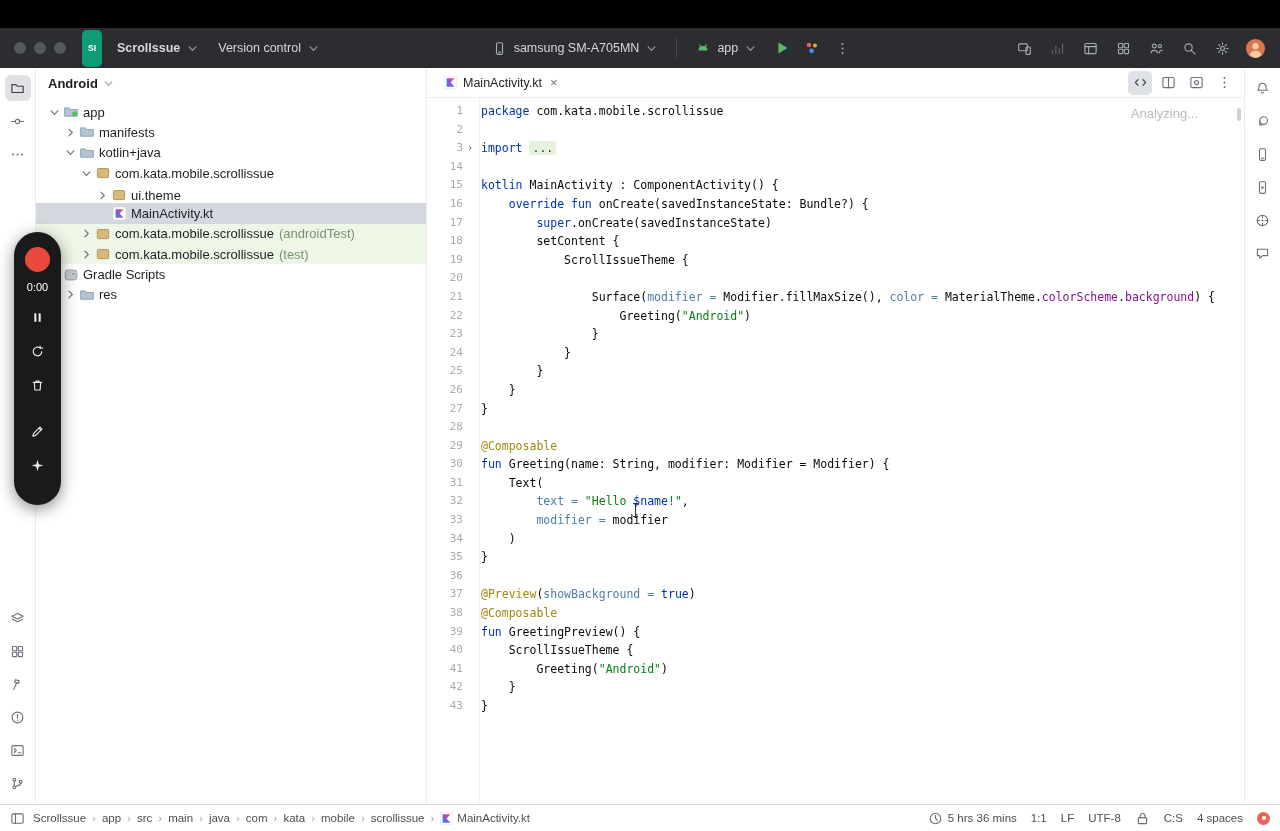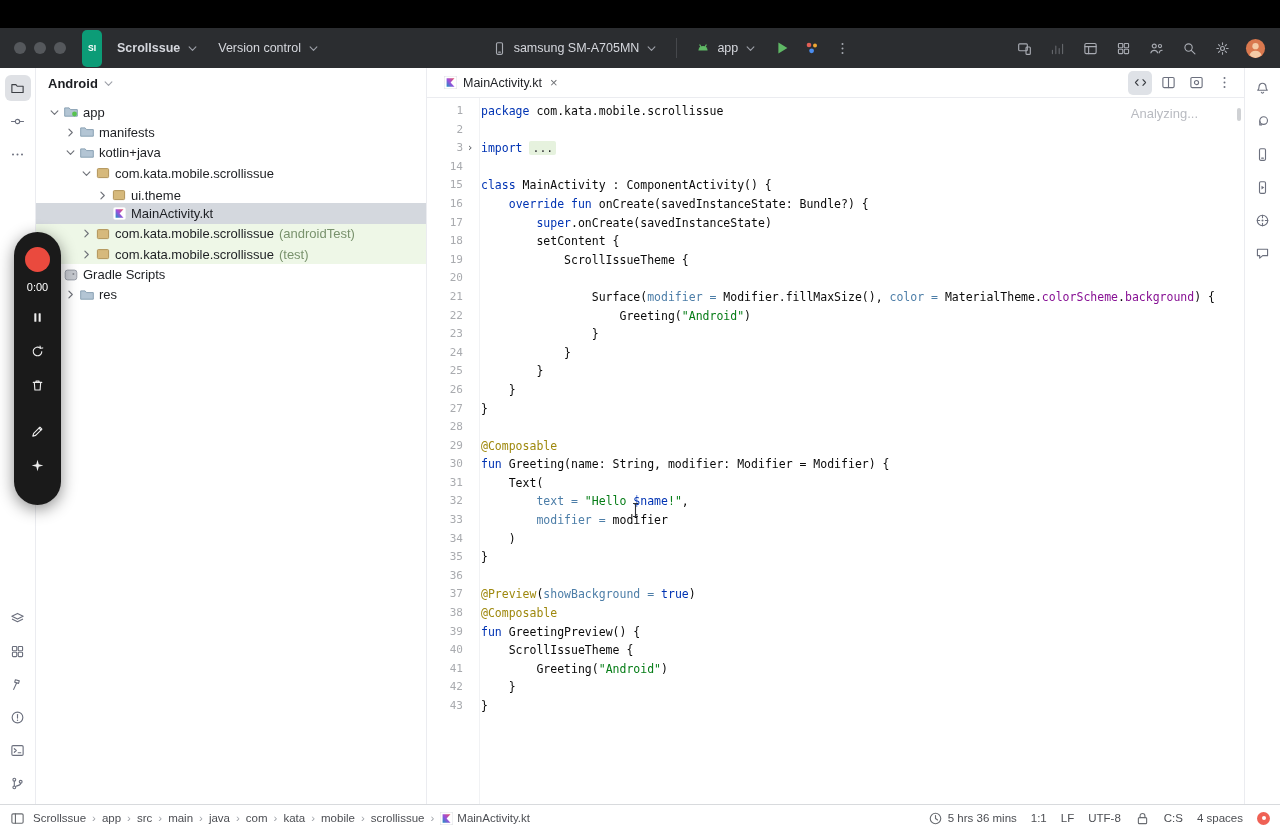--- a/index.html
+++ b/index.html
@@ -505,21 +505,21 @@
           </svg>
         </span>
     </div>
     <div class="code-wrap">
       <div class="gutter-sep"></div>
       <div>
           <div class="code-row"><span class="ln">1</span><span class="fold-slot"></span><span class="code-text"><span class="tk-kw">package </span><span class="tk-p">com.kata.mobile.scrollissue</span></span></div>
           <div class="code-row"><span class="ln">2</span><span class="fold-slot"></span><span class="code-text"></span></div>
           <div class="code-row"><span class="ln">3</span><span class="fold-slot">›</span><span class="code-text"><span class="tk-kw">import </span><span class="tk-fold">...</span></span></div>
           <div class="code-row"><span class="ln">14</span><span class="fold-slot"></span><span class="code-text"></span></div>
-          <div class="code-row"><span class="ln">15</span><span class="fold-slot"></span><span class="code-text"><span class="tk-kw">class </span><span class="tk-p">MainActivity : ComponentActivity() {</span></span></div>
+          <div class="code-row"><span class="ln">15</span><span class="fold-slot"></span><span class="code-text"><span class="tk-kw">kotlin </span><span class="tk-p">MainActivity : ComponentActivity() {</span></span></div>
           <div class="code-row"><span class="ln">16</span><span class="fold-slot"></span><span class="code-text"><span class="tk-p">    </span><span class="tk-kw">override fun </span><span class="tk-p">onCreate(savedInstanceState: Bundle?) {</span></span></div>
           <div class="code-row"><span class="ln">17</span><span class="fold-slot"></span><span class="code-text"><span class="tk-p">        </span><span class="tk-kw">super</span><span class="tk-p">.onCreate(savedInstanceState)</span></span></div>
           <div class="code-row"><span class="ln">18</span><span class="fold-slot"></span><span class="code-text"><span class="tk-p">        setContent {</span></span></div>
           <div class="code-row"><span class="ln">19</span><span class="fold-slot"></span><span class="code-text"><span class="tk-p">            ScrollIssueTheme {</span></span></div>
           <div class="code-row"><span class="ln">20</span><span class="fold-slot"></span><span class="code-text"><span class="tk-p">                </span></span></div>
           <div class="code-row"><span class="ln">21</span><span class="fold-slot"></span><span class="code-text"><span class="tk-p">                Surface(</span><span class="tk-na">modifier = </span><span class="tk-p">Modifier.fillMaxSize(), </span><span class="tk-na">color = </span><span class="tk-p">MaterialTheme.</span><span class="tk-pr">colorScheme</span><span class="tk-p">.</span><span class="tk-pr">background</span><span class="tk-p">) {</span></span></div>
           <div class="code-row"><span class="ln">22</span><span class="fold-slot"></span><span class="code-text"><span class="tk-p">                    Greeting(</span><span class="tk-str">"Android"</span><span class="tk-p">)</span></span></div>
           <div class="code-row"><span class="ln">23</span><span class="fold-slot"></span><span class="code-text"><span class="tk-p">                }</span></span></div>
           <div class="code-row"><span class="ln">24</span><span class="fold-slot"></span><span class="code-text"><span class="tk-p">            }</span></span></div>
           <div class="code-row"><span class="ln">25</span><span class="fold-slot"></span><span class="code-text"><span class="tk-p">        }</span></span></div>

